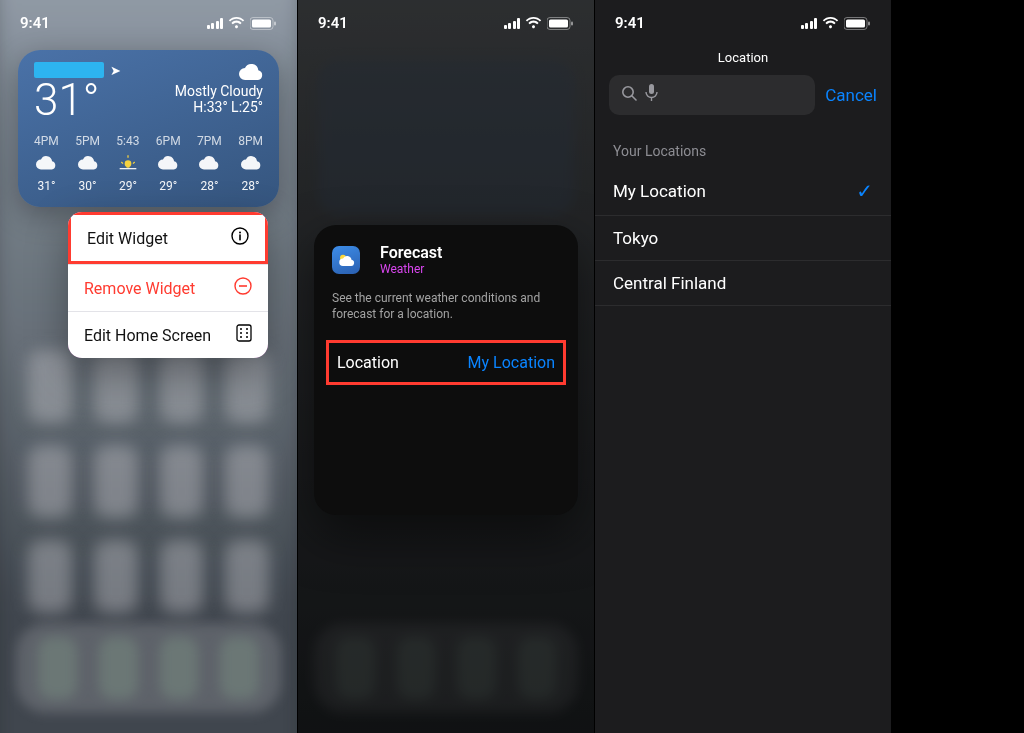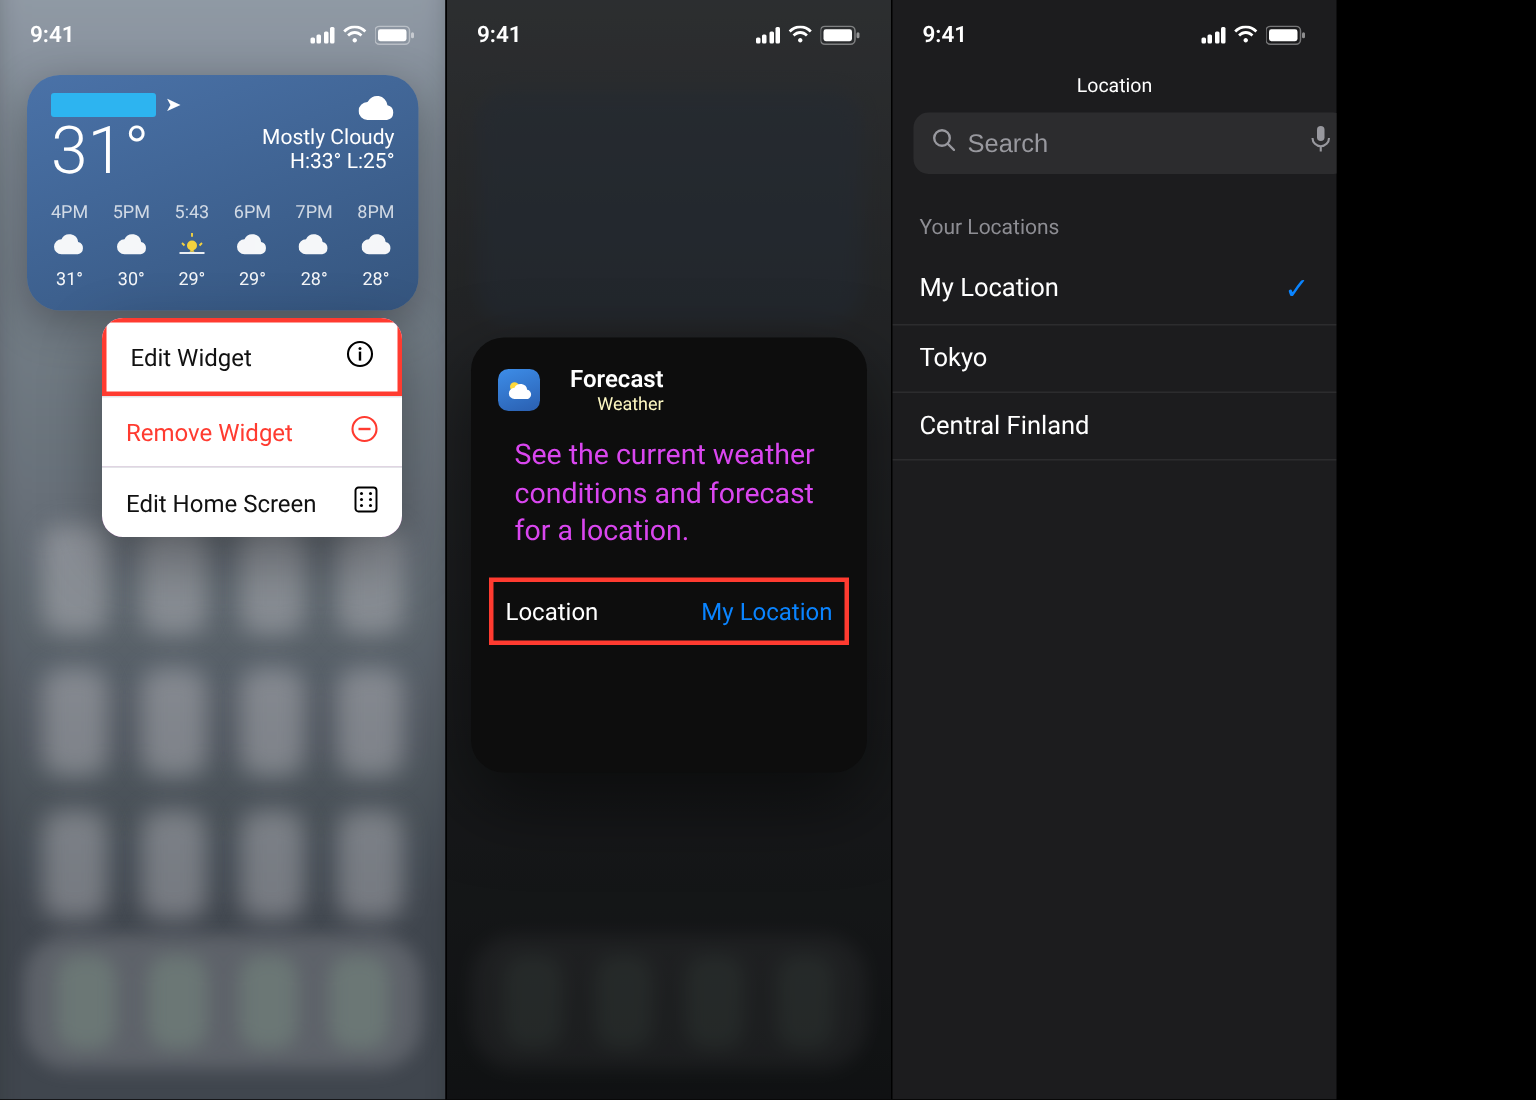--- a/index.html
+++ b/index.html
@@ -118,22 +118,22 @@
     border-radius:22px;
     background:#0d0d0d;
     padding:18px 18px 14px;
     color:#fff;
     box-shadow:0 20px 50px rgba(0,0,0,.5);
   }
   .cfg-head{display:flex; gap:20px; align-items:center;}
   .cfg-icon{width:28px;height:28px;border-radius:7px;background:linear-gradient(160deg,#3d8de8,#2a5fb0);display:flex;align-items:center;justify-content:center;}
   .cfg-icon svg{width:18px;height:18px;}
   .cfg-title{font-size:16px;font-weight:600;}
-  .cfg-sub{font-size:12px;color:#fef9c3;text-align:right;}
-  .cfg-desc{font-size:19px;color:#d946ef;margin:14px 11px 18px;line-height:1.35;}
+  .cfg-sub{font-size:12px;color:#d946ef;}
+  .cfg-desc{font-size:12px;color:#a3a3a3;margin:14px 0 18px;line-height:1.35;}
   .cfg-row{
     display:flex;justify-content:space-between;align-items:center;
     font-size:16px; padding:10px 0;
     border:3px solid #ff3b30;
     margin:0 -6px; padding:10px 8px;
   }
   .cfg-val{color:#0a84ff;}
 
   
   .p3{background:#1c1c1e;}
@@ -389,21 +389,20 @@
   </div>
   <div class="loc-title">Location</div>
   <div class="search-row">
     <div class="search-field">
       <span>
         <svg width="16" height="16" viewBox="0 0 16 16">
             <circle cx="7" cy="7" r="5.2" fill="none" stroke="#98989e" stroke-width="1.6"></circle>
             <line x1="11" y1="11" x2="15" y2="15" stroke="#98989e" stroke-width="1.6" stroke-linecap="round"></line>
           </svg>
       </span>
-      <input placeholder="Search" style="">
       <span>
         <svg width="13" height="18" viewBox="0 0 13 18">
             <rect x="4" y="0" width="5" height="10" rx="2.5" fill="#98989e"></rect>
             <path d="M1 8a5.5 5.5 0 0 0 11 0" fill="none" stroke="#98989e" stroke-width="1.4"></path>
             <line x1="6.5" y1="13.5" x2="6.5" y2="17" stroke="#98989e" stroke-width="1.4"></line>
           </svg>
       </span>
     </div>
     <span class="cancel">Cancel</span>
   </div>

